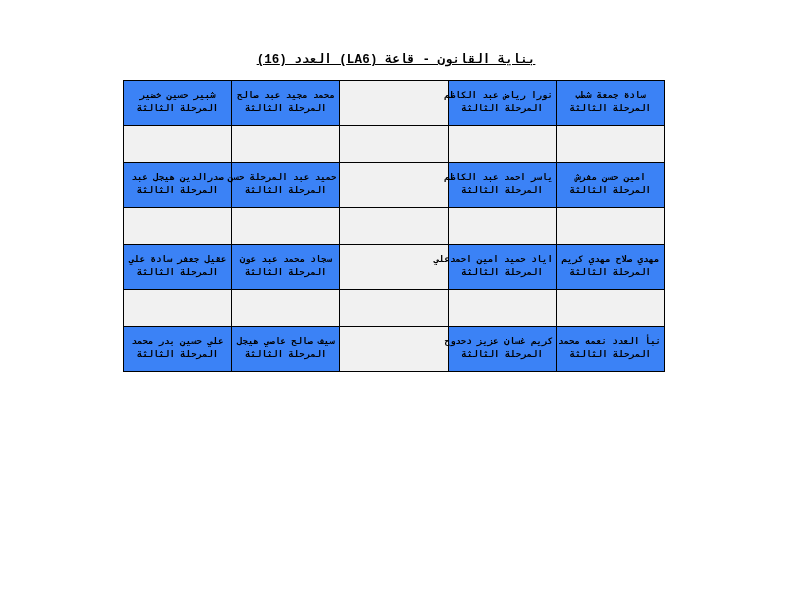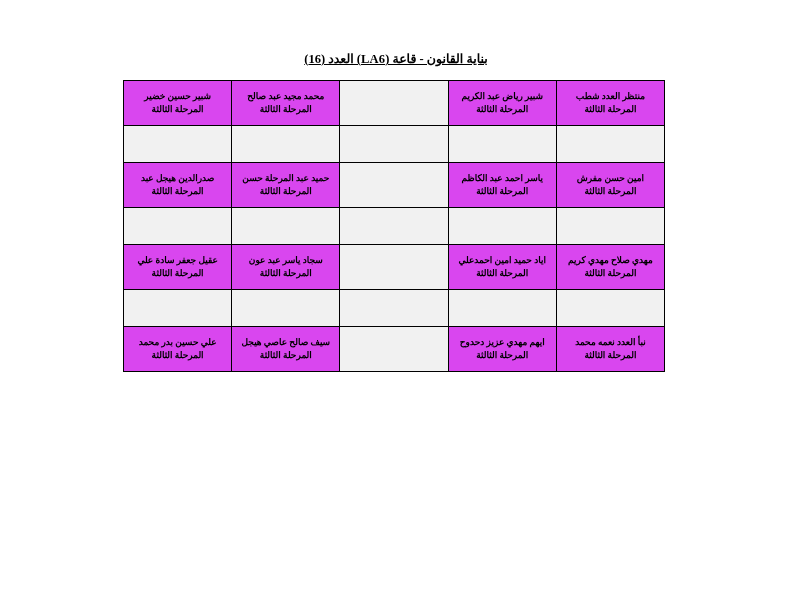--- a/index.html
+++ b/index.html
@@ -6,21 +6,21 @@
     margin: 0;
     padding: 0;
     background: #ffffff;
   }
   .page {
     position: relative;
     width: 792px;
     height: 466px;
     background: #ffffff;
     overflow: hidden;
-    font-family: Liberation Serif, serif;
+    font-family: Liberation Mono, monospace;
   }
   .doc-title {
     position: absolute;
     top: 51px;
     left: 0;
     width: 100%;
     text-align: center;
     direction: rtl;
     font-size: 12.5px;
     font-weight: bold;
@@ -35,21 +35,21 @@
     width: 542px;
     border-collapse: collapse;
     table-layout: fixed;
     direction: rtl;
   }
   table.seating td {
     border: 1.5px solid #000000;
     text-align: center;
     vertical-align: middle;
     padding: 2px 3px;
-    background: #d946ef;
+    background: #3b82f6;
   }
   table.seating td.gray {
     background: #f1f1f1;
   }
   tr.name-row td { height: 40px; }
   tr.gap-row td { height: 32px; }
   .nm, .st {
     direction: rtl;
     font-weight: bold;
     font-size: 9px;
@@ -63,25 +63,25 @@
 
 <div class="page">
 
   <div class="doc-title">بناية القانون - قاعة (LA6) العدد (16)</div>
 
   <table class="seating">
     <tbody>
 
       <tr class="name-row">
         <td>
-          <div class="nm">منتظر العدد شطب</div>
+          <div class="nm">سادة جمعة شطب</div>
           <div class="st">المرحلة الثالثة</div>
         </td>
         <td>
-          <div class="nm">شبير رياض عبد الكريم</div>
+          <div class="nm">نورا رياض عبد الكاظم</div>
           <div class="st">المرحلة الثالثة</div>
         </td>
         <td class="gray"></td>
         <td>
           <div class="nm">محمد مجيد عبد صالح</div>
           <div class="st">المرحلة الثالثة</div>
         </td>
         <td>
           <div class="nm">شبير حسين خضير</div>
           <div class="st">المرحلة الثالثة</div>
@@ -128,21 +128,21 @@
         <td>
           <div class="nm">مهدي صلاح مهدي كريم</div>
           <div class="st">المرحلة الثالثة</div>
         </td>
         <td>
           <div class="nm">اياد حميد امين احمدعلي</div>
           <div class="st">المرحلة الثالثة</div>
         </td>
         <td class="gray"></td>
         <td>
-          <div class="nm">سجاد ياسر عبد عون</div>
+          <div class="nm">سجاد محمد عبد عون</div>
           <div class="st">المرحلة الثالثة</div>
         </td>
         <td>
           <div class="nm">عقيل جعفر سادة علي</div>
           <div class="st">المرحلة الثالثة</div>
         </td>
       </tr>
 
       <tr class="gap-row">
         <td class="gray"></td>
@@ -151,21 +151,21 @@
         <td class="gray"></td>
         <td class="gray"></td>
       </tr>
 
       <tr class="name-row">
         <td>
           <div class="nm">نبأ العدد نعمه محمد</div>
           <div class="st">المرحلة الثالثة</div>
         </td>
         <td>
-          <div class="nm">ايهم مهدي عزيز دحدوح</div>
+          <div class="nm">كريم غسان عزيز دحدوح</div>
           <div class="st">المرحلة الثالثة</div>
         </td>
         <td class="gray"></td>
         <td>
           <div class="nm">سيف صالح عاصي هيجل</div>
           <div class="st">المرحلة الثالثة</div>
         </td>
         <td>
           <div class="nm">علي حسين بدر محمد</div>
           <div class="st">المرحلة الثالثة</div>

